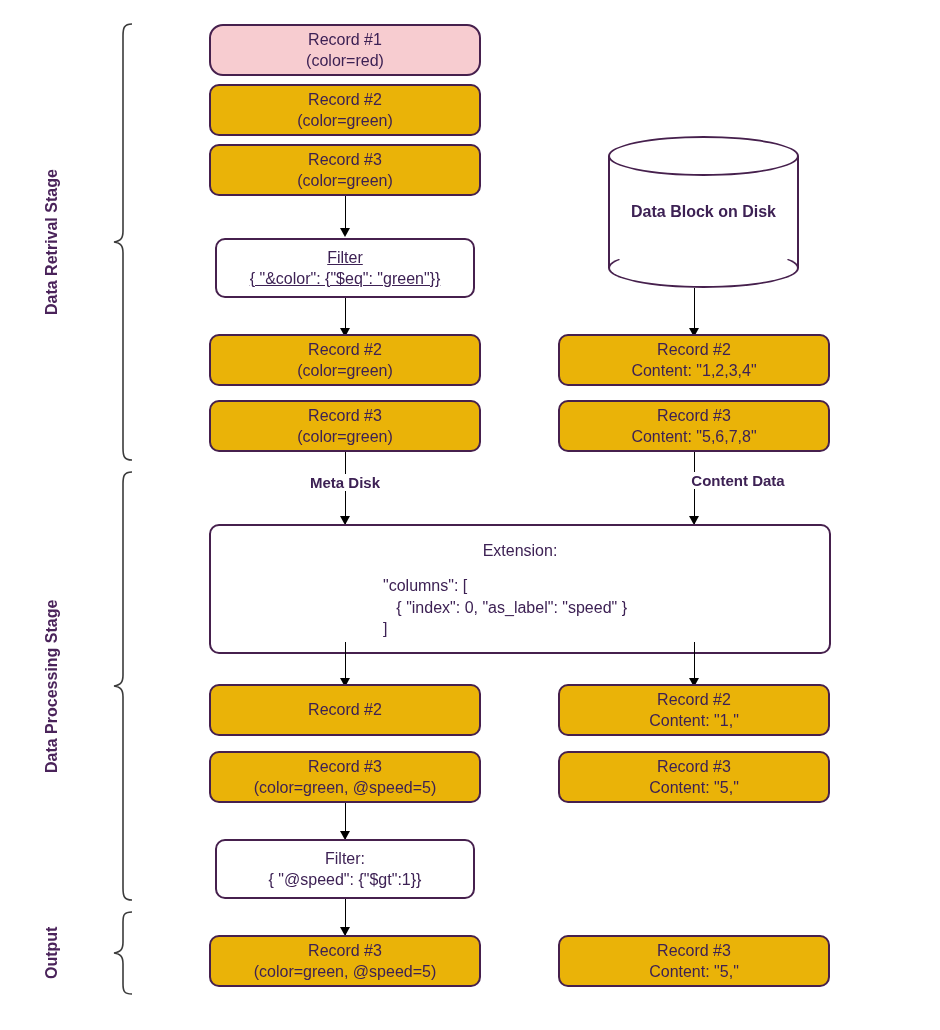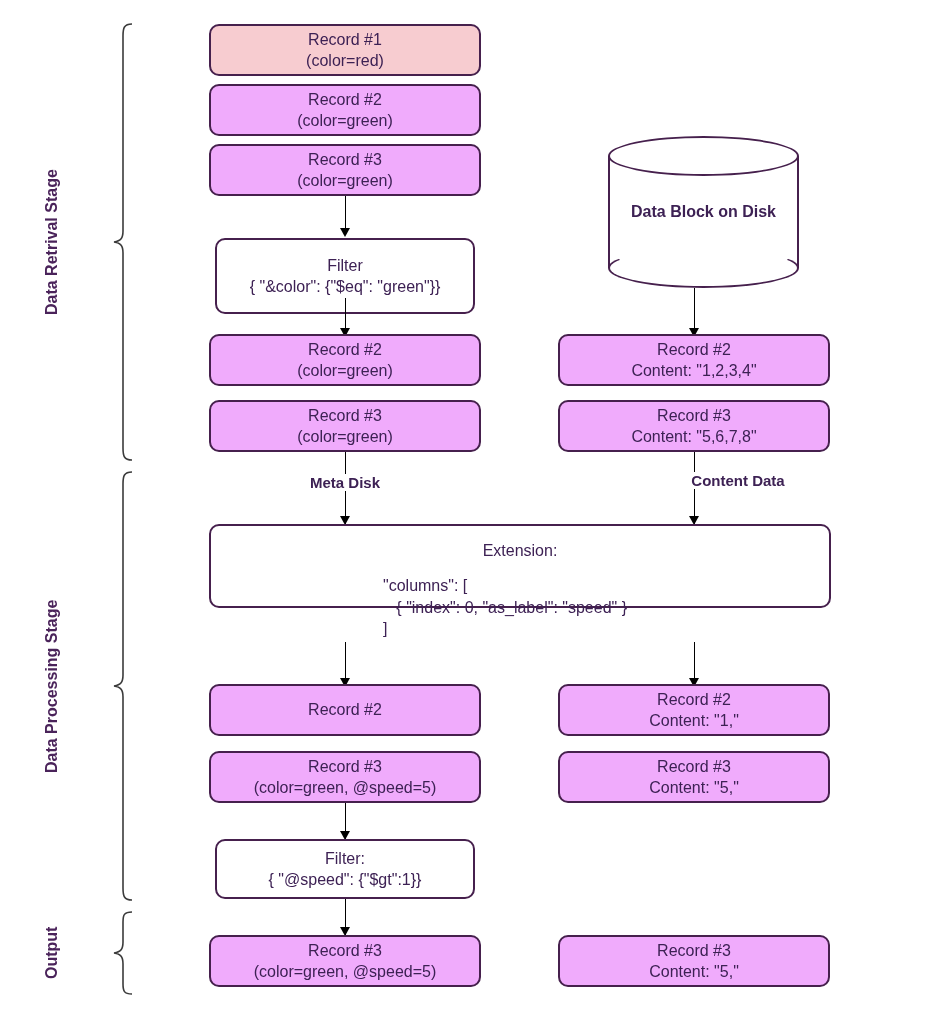--- a/index.html
+++ b/index.html
@@ -30,22 +30,22 @@
     justify-content: center;
     color: #3d2154;
     font-size: 16px;
     line-height: 1.33;
     text-align: center;
     white-space: pre;
   }
   .node .l1, .node .l2, .node .l3, .node .l4 {
     display: block;
   }
-  .fill-green { background: #f0abfc; }
-  .fill-red   { background: #f7ccd0; }
+  .fill-green { background: #eab308; }
+  .fill-red   { background: #f7ccd0; border-radius: 14px; }
   .fill-white { background: #ffffff; }
 
   
   .ext-title {
     display: block;
     text-align: center;
     width: 100%;
   }
   .ext-body {
     display: block;
@@ -183,21 +183,21 @@
   </div>
 
   <div class="node fill-green" style="left:209px; top:144px; width:272px; height:52px;">
     <span class="l1">Record #3</span>
     <span class="l2">(color=green)</span>
   </div>
 
   <div class="conn" style="left:345px; top:196px; height:36px;"></div>
   <div class="arrowhead" style="left:340px; top:228px;"></div>
 
-  <div class="node fill-white" style="left:215px; top:238px; width:260px; height:76px;">
+  <div class="node fill-white" style="left:215px; top:238px; width:260px; height:60px;text-decoration:underline;">
     <span class="l1">Filter</span>
     <span class="l2">{ "&amp;color": {"$eq": "green"}}</span>
   </div>
 
   <div class="conn" style="left:345px; top:298px; height:36px;"></div>
   <div class="arrowhead" style="left:340px; top:328px;"></div>
 
   <div class="node fill-green" style="left:209px; top:334px; width:272px; height:52px;">
     <span class="l1">Record #2</span>
     <span class="l2">(color=green)</span>
@@ -229,21 +229,21 @@
   </div>
 
   <div class="conn" style="left:345px; top:452px; height:72px;"></div>
   <div class="arrowhead" style="left:340px; top:516px;"></div>
   <div class="edge-label" style="left:345px; top:474px;">Meta Disk</div>
 
   <div class="conn" style="left:694px; top:452px; height:72px;"></div>
   <div class="arrowhead" style="left:689px; top:516px;"></div>
   <div class="edge-label" style="left:694px; top:472px;margin-left:44px;">Content Data</div>
 
-  <div class="node fill-white" style="left:209px; top:524px; width:622px; height:84px; justify-content:flex-start; padding-top:14px;">
+  <div class="node fill-white" style="left:209px; top:524px; width:622px; height:130px; justify-content:flex-start; padding-top:14px;">
     <span class="ext-title">Extension:</span>
     <span class="ext-body">"columns": [
    { "index": 0, "as_label": "speed" }
 ]</span>
   </div>
 
   <div class="conn" style="left:345px; top:642px; height:42px;"></div>
   <div class="arrowhead" style="left:340px; top:678px;"></div>
 
   <div class="conn" style="left:694px; top:642px; height:42px;"></div>

